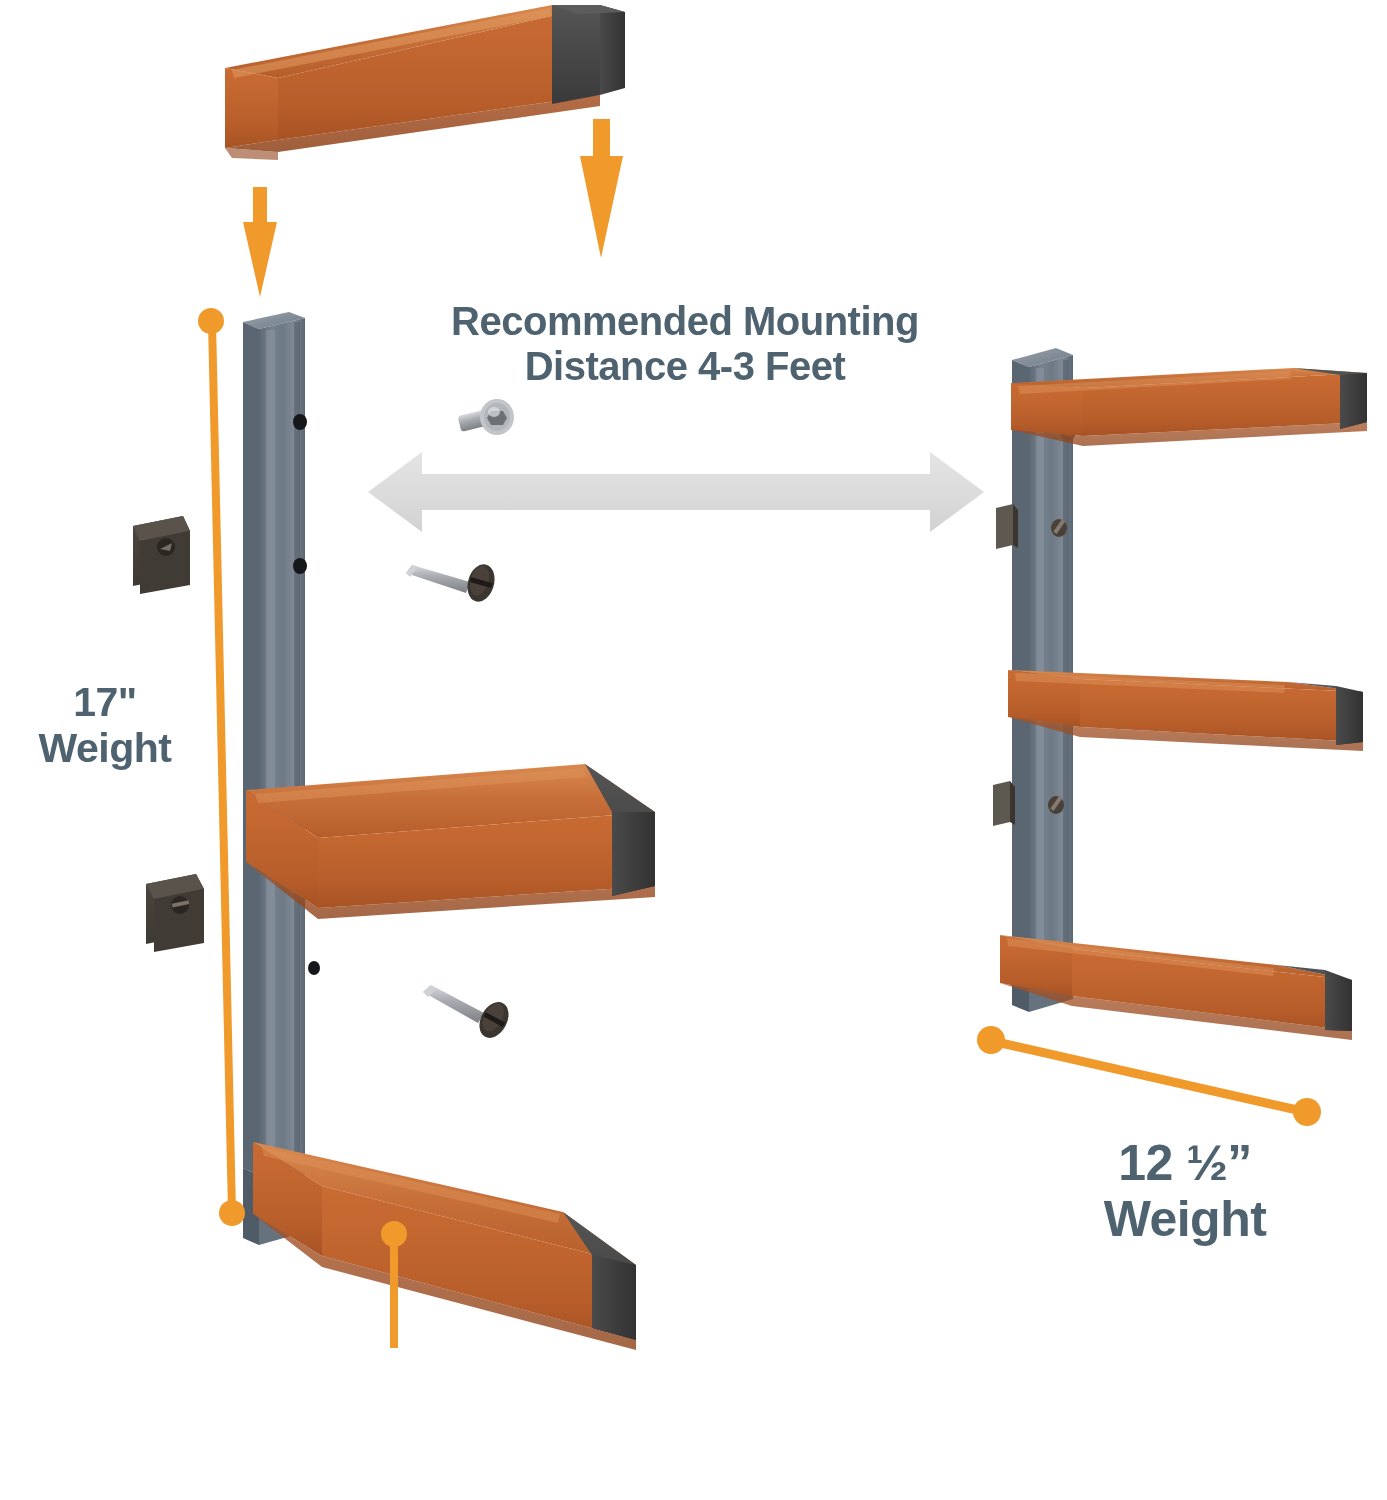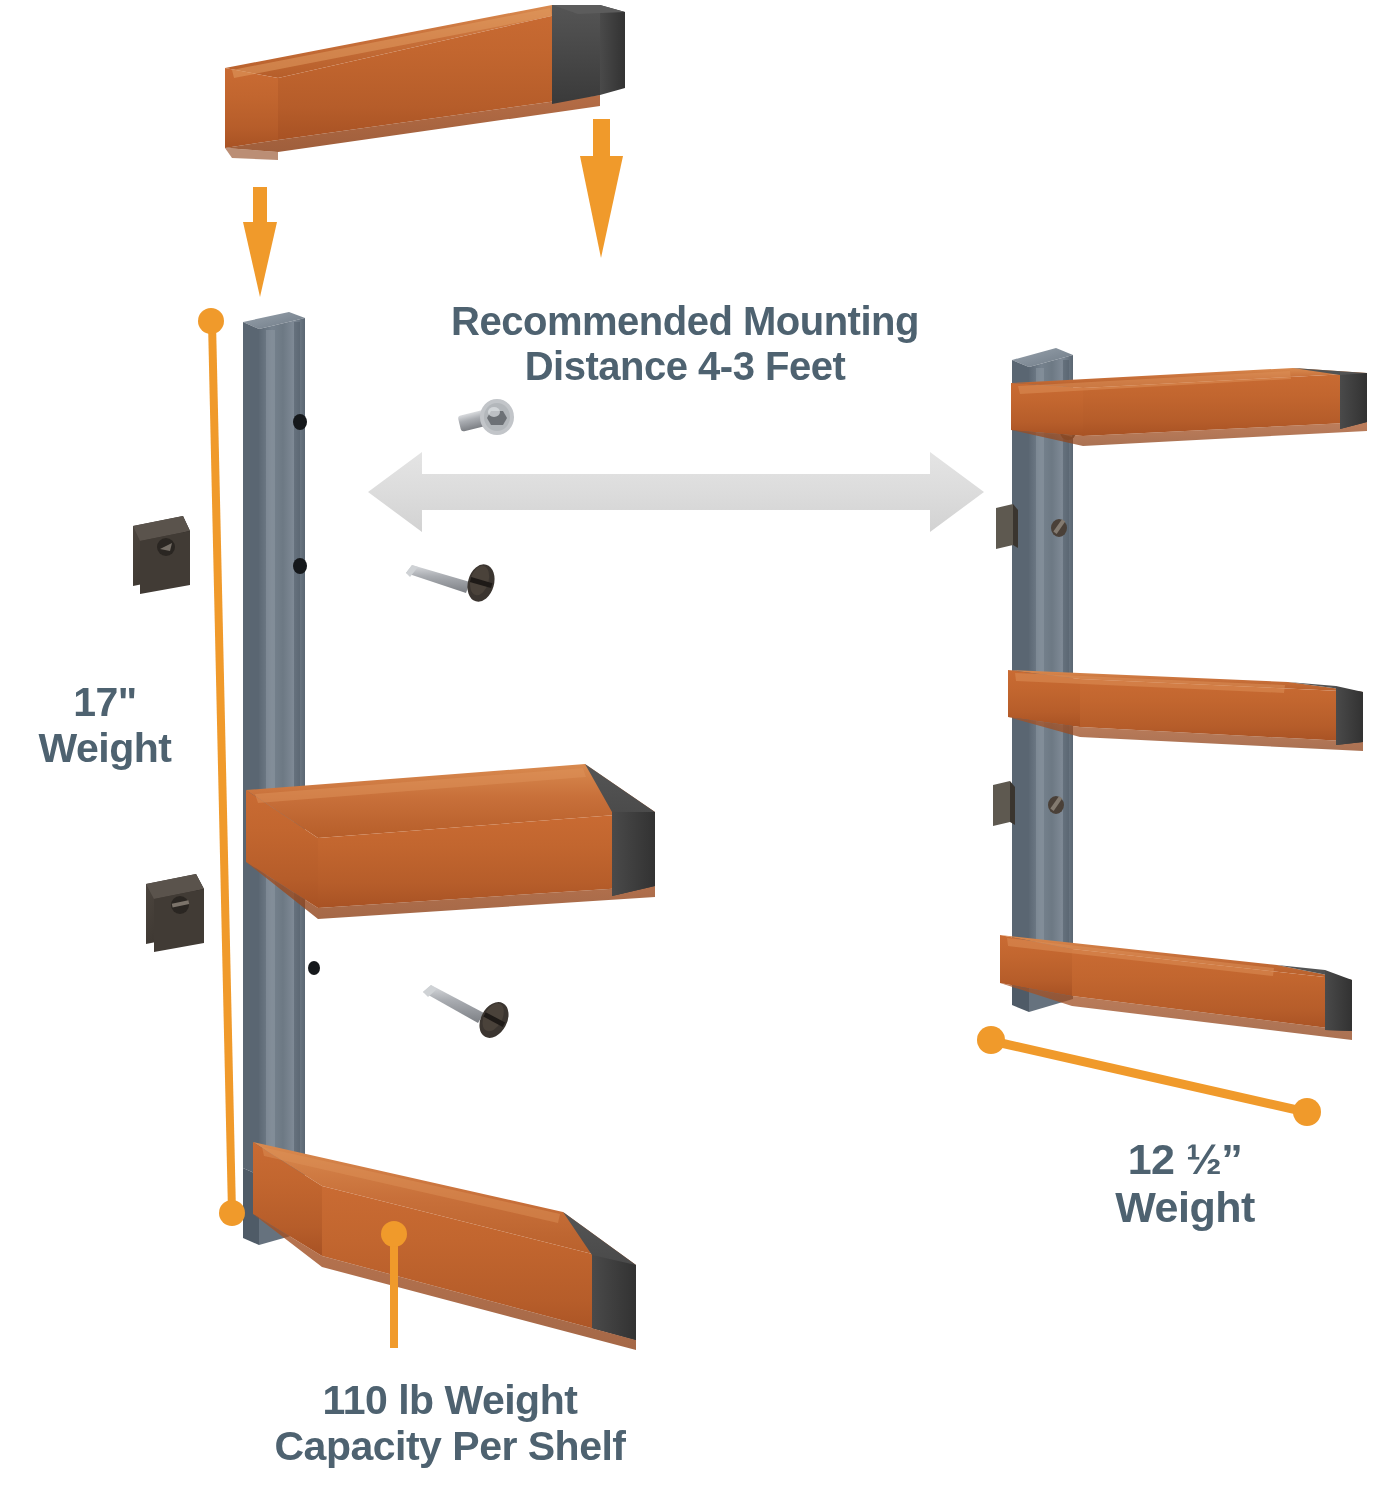--- a/index.html
+++ b/index.html
@@ -2,21 +2,21 @@
 <html><head>
 <meta charset="utf-8">
 <style>
   html,body{margin:0;padding:0;background:#ffffff;}
   body{width:1387px;height:1500px;position:relative;overflow:hidden;
        font-family:"Liberation Sans","DejaVu Sans",sans-serif;}
   #stage{position:absolute;inset:0;width:1387px;height:1500px;}
   .lbl{position:absolute;color:#4e6270;font-weight:bold;letter-spacing:-0.5px;line-height:1.12;}
   .t-mount{left:355px;top:268px;width:660px;text-align:center;font-size:40px;margin-top:31px;}
   .t-height{left:10px;top:680px;width:190px;text-align:center;font-size:41px;}
-  .t-depth{left:1045px;top:1135px;width:280px;text-align:center;font-size:43px;}
+  .t-depth{left:1045px;top:1135px;width:280px;text-align:center;font-size:50px;}
   .t-weight{left:160px;top:1378px;width:580px;text-align:center;font-size:41px;}
   svg{position:absolute;left:0;top:0;}
 </style>
 </head>
 <body>
 
 <div id="stage">
 
   <svg width="1387" height="1500" viewBox="0 0 1387 1500">
     <defs>
@@ -269,17 +269,16 @@
     <span>17"</span><br>
     <span>Weight</span>
   </div>
 
   <div class="lbl t-depth">
     <span>12 ½”</span><br>
     <span>Weight</span>
   </div>
 
   <div class="lbl t-weight">
-    <span>110 lb Weight</span><br>
-    <span>Capacity Per Shelf</span>
+    <br>
   </div>
 
 </div>
 
 </body></html>

